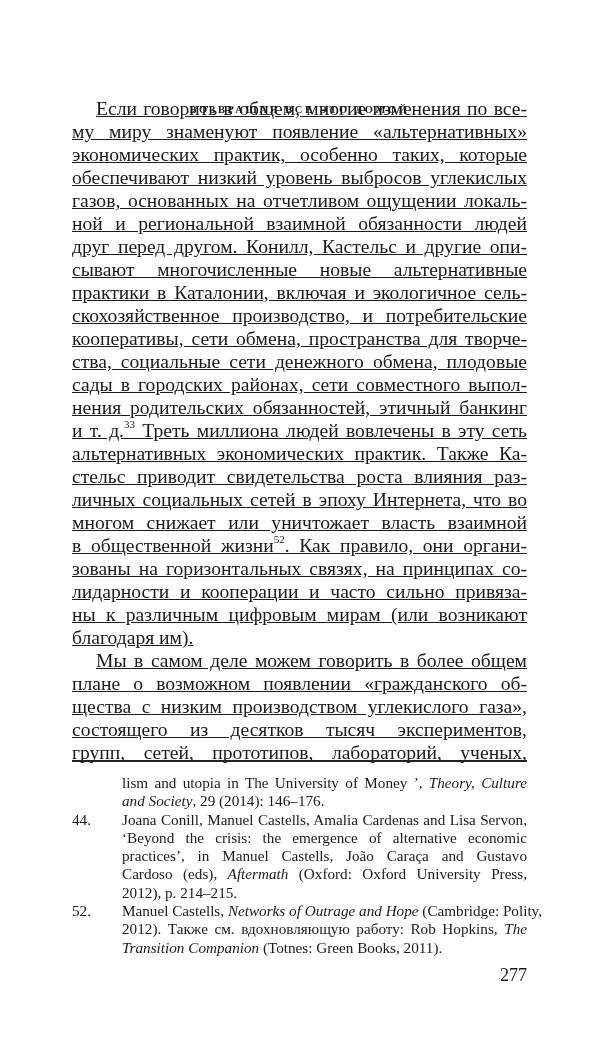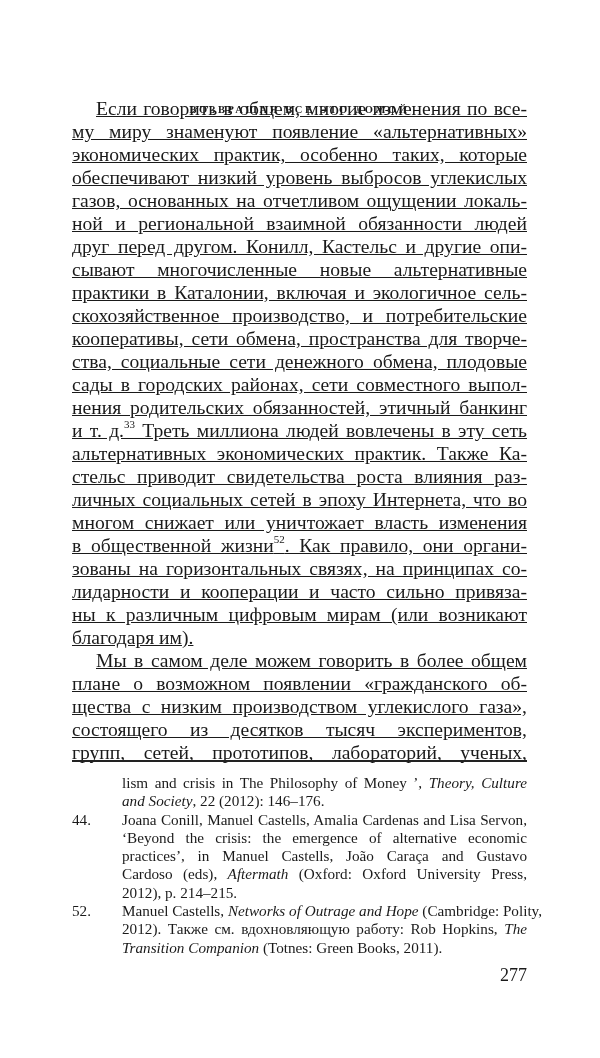--- a/index.html
+++ b/index.html
@@ -130,21 +130,21 @@
       <span class="line">практики в Каталонии, включая и экологичное сель-</span>
       <span class="line">скохозяйственное производство, и потребительские</span>
       <span class="line">кооперативы, сети обмена, пространства для творче-</span>
       <span class="line">ства, социальные сети денежного обмена, плодовые</span>
       <span class="line">сады в городских районах, сети совместного выпол-</span>
       <span class="line">нения родительских обязанностей, этичный банкинг</span>
       <span class="line"><span>и т. д.</span><sup class="fn">33</sup><span> Треть миллиона людей вовлечены в эту сеть</span></span>
       <span class="line">альтернативных экономических практик. Также Ка-</span>
       <span class="line">стельс приводит свидетельства роста влияния раз-</span>
       <span class="line">личных социальных сетей в эпоху Интернета, что во</span>
-      <span class="line">многом снижает или уничтожает власть изменения</span>
+      <span class="line">многом снижает или уничтожает власть взаимной</span>
       <span class="line"><span>в общественной жизни</span><sup class="fn">52</sup><span>. Как правило, они органи-</span></span>
       <span class="line">зованы на горизонтальных связях, на принципах со-</span>
       <span class="line">лидарности и кооперации и часто сильно привяза-</span>
       <span class="line">ны к различным цифровым мирам (или возникают</span>
       <span class="line last">благодаря им).</span>
     </div>
 
     <div>
       <span class="line indent">Мы в самом деле можем говорить в более общем</span>
       <span class="line">плане о возможном появлении «гражданского об-</span>
@@ -152,22 +152,22 @@
       <span class="line">состоящего из десятков тысяч экспериментов,</span>
       <span class="line">групп, сетей, прототипов, лабораторий, ученых,</span>
     </div>
   </div>
 
   <div class="footnote-rule"></div>
 
   <div class="footnotes">
 
     <div>
-      <span class="fn-line cont justify"><span>lism and crisis in The Philosophy of Money ’, </span><em>Theory, Culture</em></span>
-      <span class="fn-line cont"><em>and Society</em><span>, 22 (2012): 146–176.</span></span>
+      <span class="fn-line cont justify"><span>lism and utopia in The University of Money ’, </span><em>Theory, Culture</em></span>
+      <span class="fn-line cont"><em>and Society</em><span>, 29 (2014): 146–176.</span></span>
     </div>
 
     <div>
       <span class="fn-line cont justify"><span class="num">44.</span><span>Joana Conill, Manuel Castells, Amalia Cardenas and Lisa Servon,</span></span>
       <span class="fn-line cont justify">‘Beyond the crisis: the emergence of alternative economic</span>
       <span class="fn-line cont justify">practices’, in Manuel Castells, João Caraça and Gustavo</span>
       <span class="fn-line cont justify"><span>Cardoso (eds), </span><em>Aftermath</em><span> (Oxford: Oxford University Press,</span></span>
       <span class="fn-line cont">2012), p. 214–215.</span>
     </div>
 

